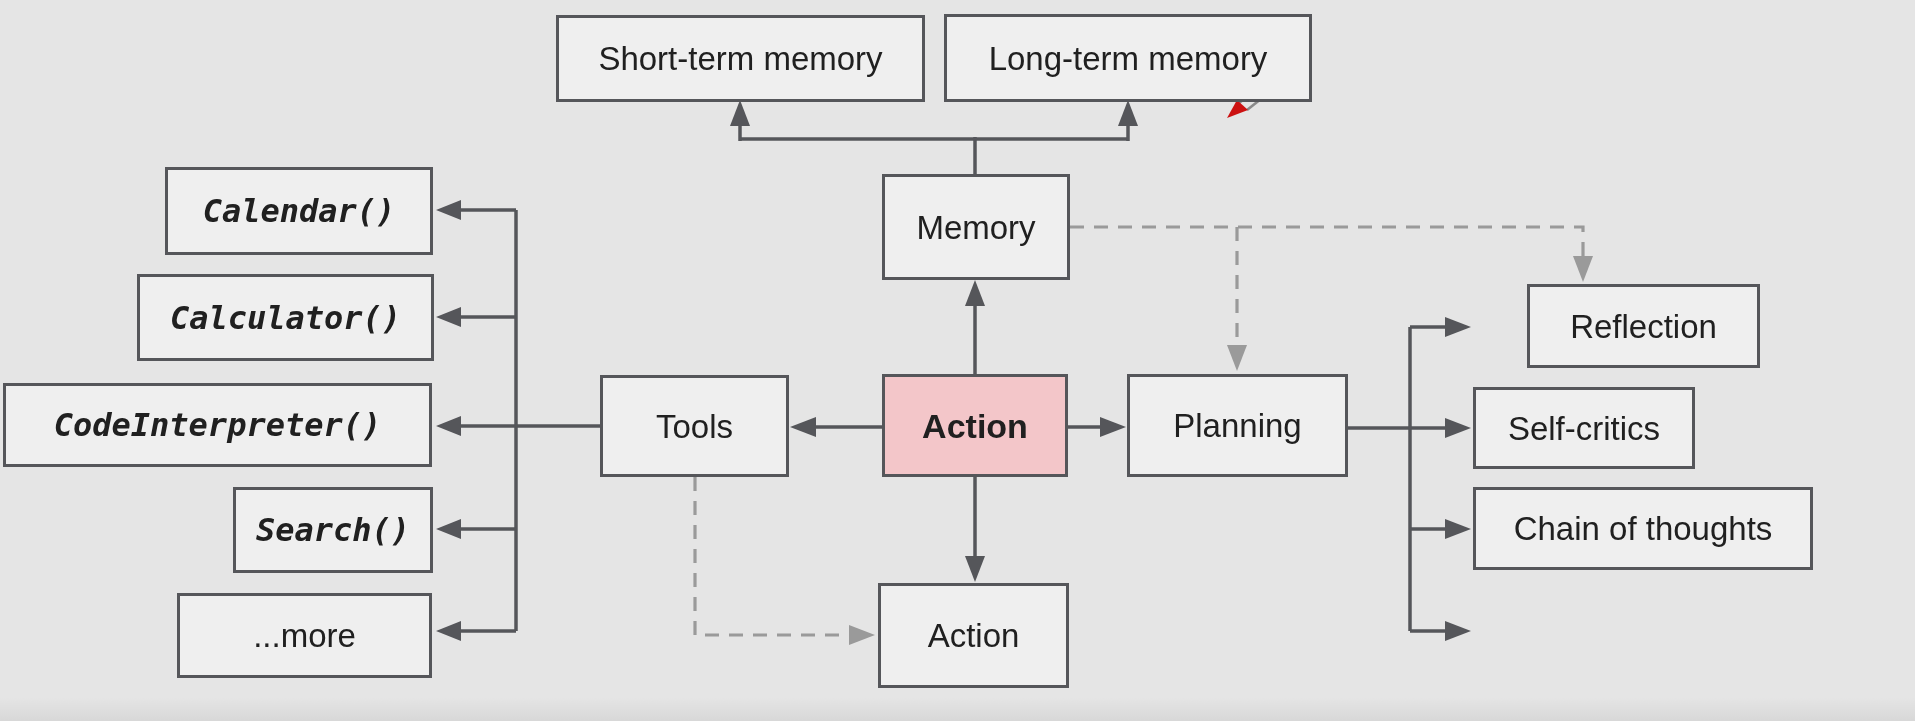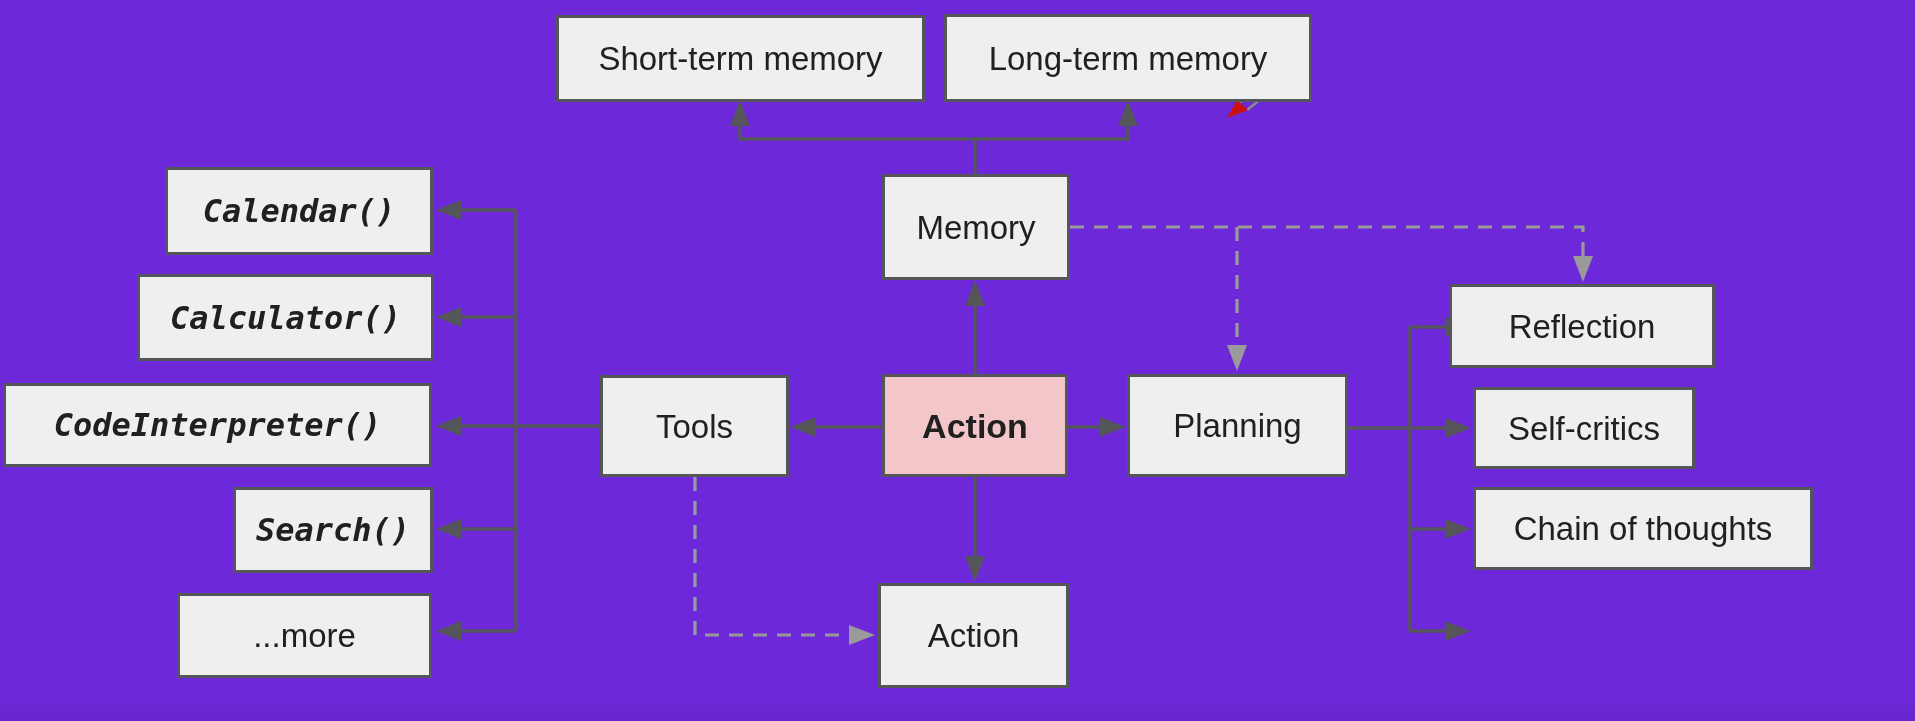--- a/index.html
+++ b/index.html
@@ -8,21 +8,21 @@
     --agent-fill:#f3c6c9;
     --solid-line:#55565a;
     --dashed-line:#9a9a9a;
     --text:#202020;
     --pointer-red:#cc1111;
   }
   html,body{margin:0;padding:0;background:#ffffff;}
   .canvas{
     position:relative;
     width:1915px;height:721px;
-    background:#6d28d9;
+    background:#e5e5e5;
     overflow:hidden;
     font-family:"Liberation Sans", sans-serif;
   }
   .wires{position:absolute;left:0;top:0;width:1915px;height:721px;}
   .wires line,.wires polyline{stroke:var(--solid-line);stroke-width:3.5;fill:none;}
   .wires .d{stroke:var(--dashed-line);stroke-width:3.2;stroke-dasharray:14 10;}
   .wires .ah{fill:var(--solid-line);stroke:none;}
   .wires .ahd{fill:var(--dashed-line);stroke:none;}
   .wires .ptr-red{fill:var(--pointer-red);stroke:none;}
   .wires .ptr-tail{stroke:#8a8a8a;stroke-width:2.6;}
@@ -118,18 +118,18 @@
   <div class="node" style="left:878px;top:583px;width:191px;height:105px;">Action</div>
 
   <div class="node" style="left:600px;top:375px;width:189px;height:102px;">Tools</div>
   <div class="node mono" style="left:165px;top:167px;width:268px;height:88px;">Calendar()</div>
   <div class="node mono" style="left:137px;top:274px;width:297px;height:87px;">Calculator()</div>
   <div class="node mono" style="left:3px;top:383px;width:429px;height:84px;">CodeInterpreter()</div>
   <div class="node mono" style="left:233px;top:487px;width:200px;height:86px;">Search()</div>
   <div class="node" style="left:177px;top:593px;width:255px;height:85px;">...more</div>
 
   <div class="node" style="left:1127px;top:374px;width:221px;height:103px;">Planning</div>
-  <div class="node" style="left:1449px;top:284px;width:266px;height:84px;">Reflection</div>
+  <div class="node" style="left:1527px;top:284px;width:233px;height:84px;">Reflection</div>
   <div class="node" style="left:1473px;top:387px;width:222px;height:82px;">Self-critics</div>
   <div class="node" style="left:1473px;top:487px;width:340px;height:83px;">Chain of thoughts</div>
 
   <div class="bottom-fade"></div>
 </div>
 
 </body></html>

